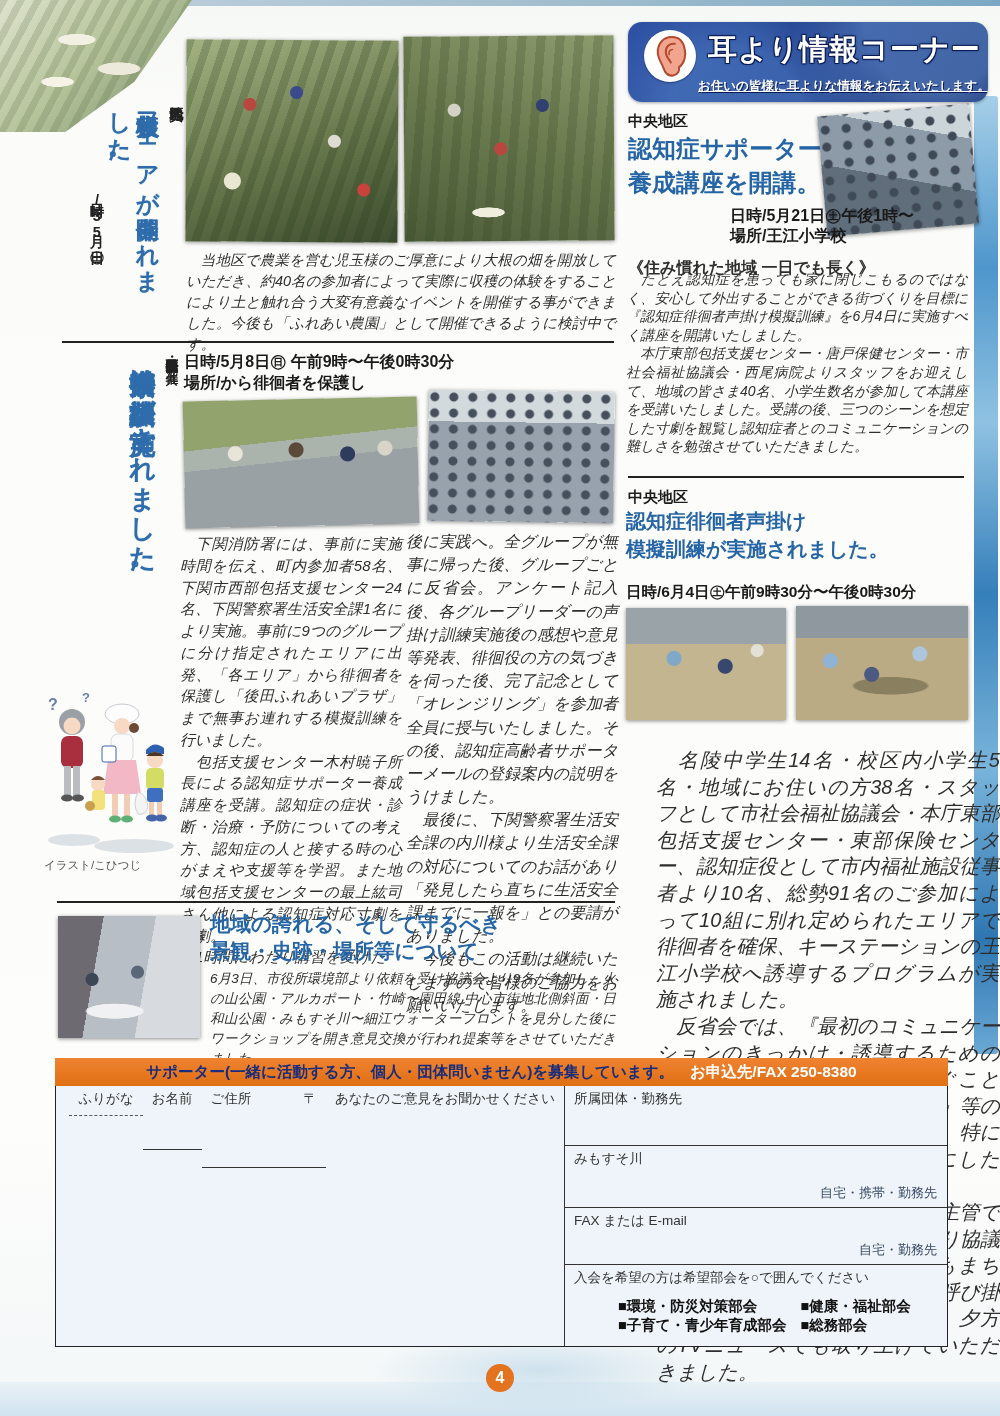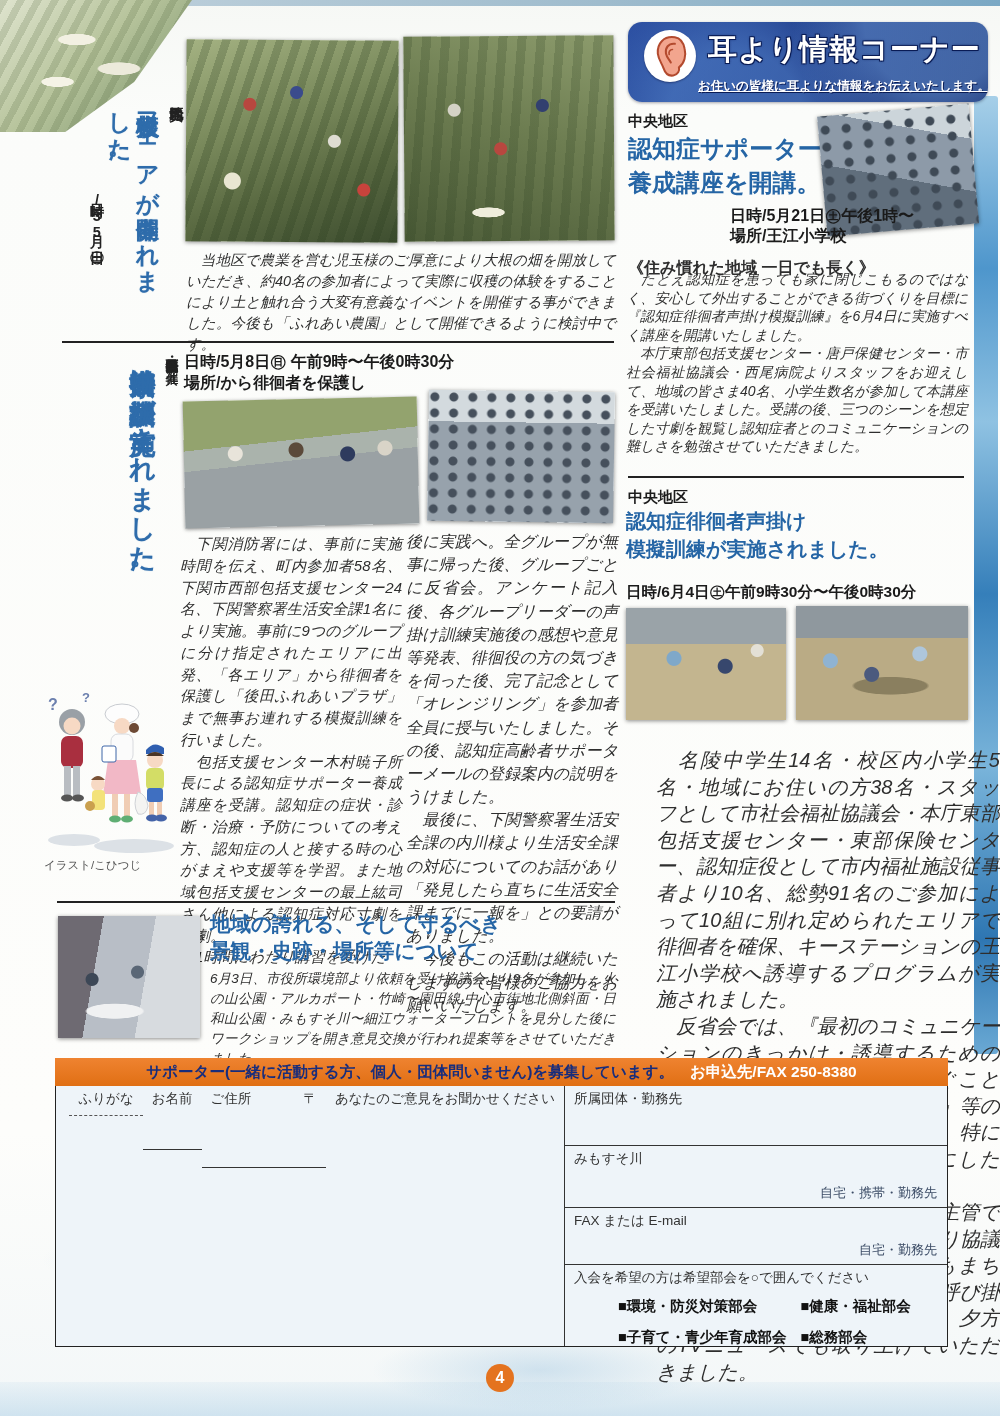--- a/index.html
+++ b/index.html
@@ -137,21 +137,21 @@
   }
   .form-header .main{color:#182d7c;}
   .form-header .contact{color:#fff;}
   .form-body{display:flex;border:1.5px solid #222;border-top:none;background:#eef4f9;height:260px;}
   .fcol-l{width:508px;border-right:1.2px solid #333;display:flex;flex-direction:row;justify-content:flex-end;}
   .fcol-r{flex:1;display:flex;flex-direction:column;}
   .frow{position:relative;box-sizing:border-box;padding:4px 9px;font-size:13.5px;color:#333;}
   .fb-solid{border-bottom:1.2px solid #333;}
   .fb-dash{border-bottom:1.5px dashed #555;}
   .fnote{position:absolute;right:10px;bottom:5px;font-size:13px;color:#3c4c66;}
-  .joingrid{display:grid;grid-template-columns:57% 43%;row-gap:12px;margin:10px 0 0 44px;font-size:14.5px;font-weight:bold;color:#111;}
+  .joingrid{display:grid;grid-template-columns:57% 43%;margin:10px 0 0 44px;font-size:14.5px;font-weight:bold;color:#111;}
   .postal{margin-left:52px;}
   .page-num{
     left:486px;top:1364px;width:28px;height:28px;border-radius:50%;background:#e4731f;
     color:#fff;font-size:16px;font-weight:bold;display:flex;align-items:center;justify-content:center;
   }
 </style>
 </head>
 <body>
 
 <div class="page">

